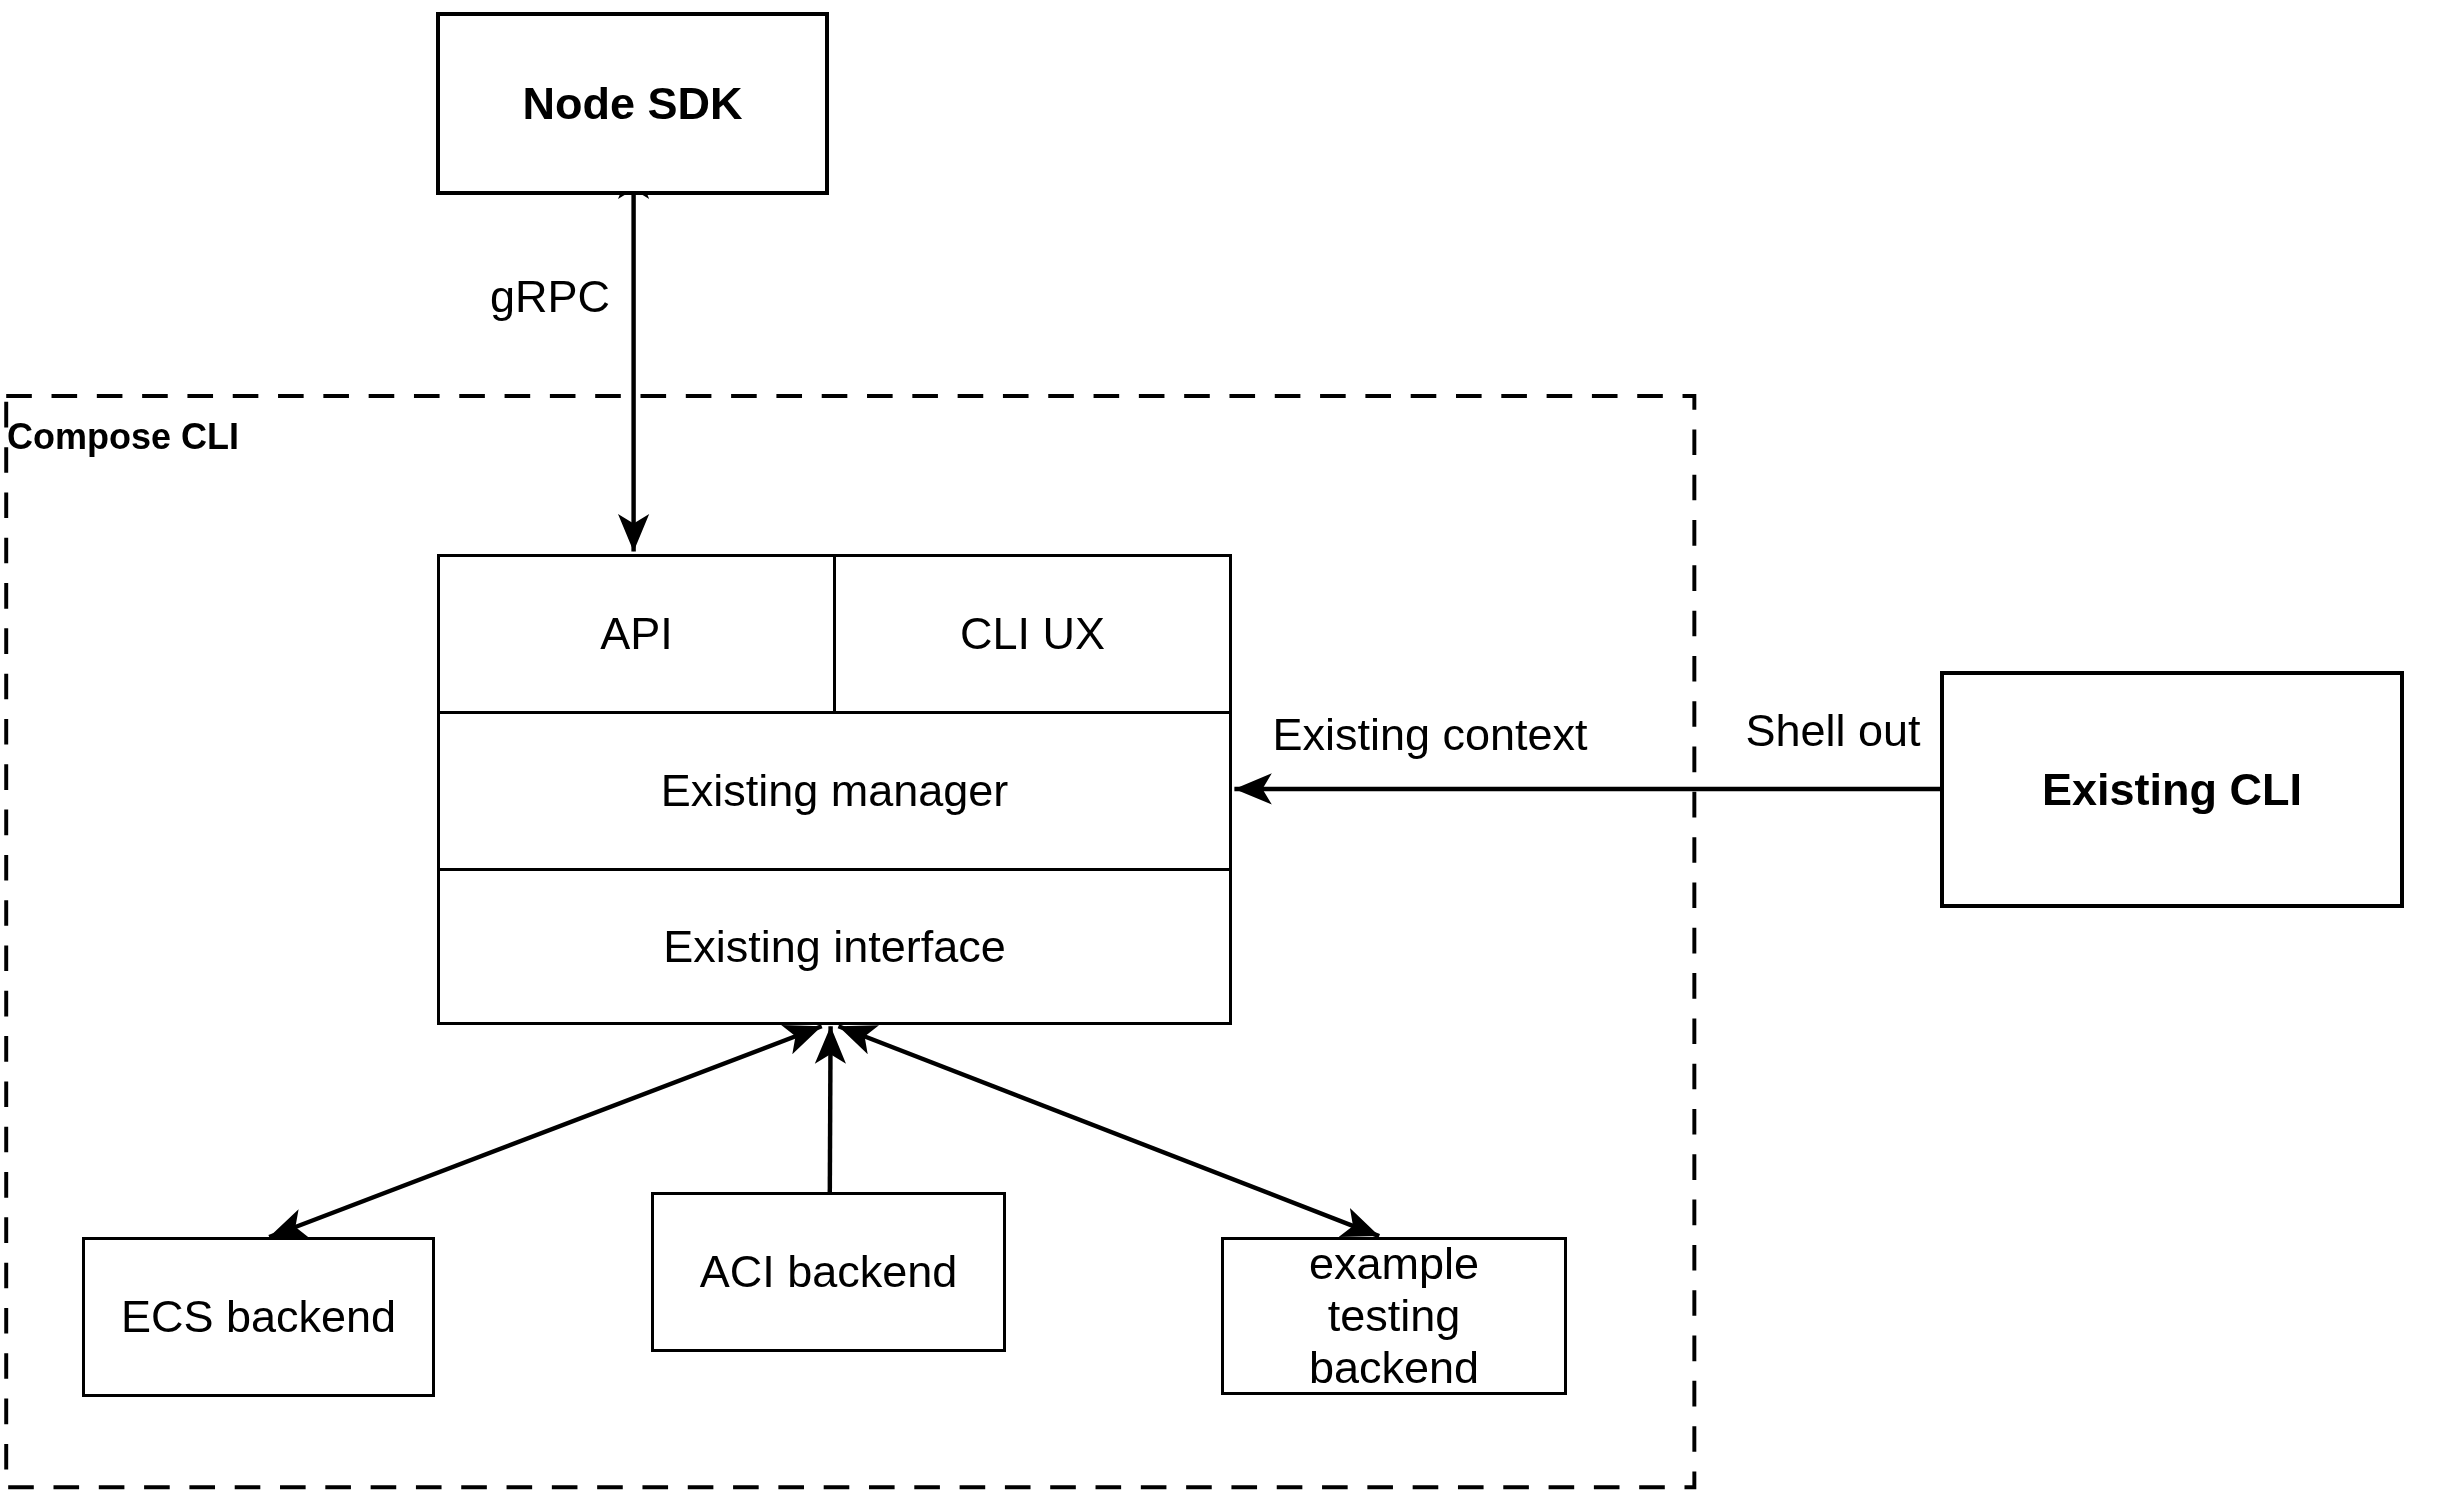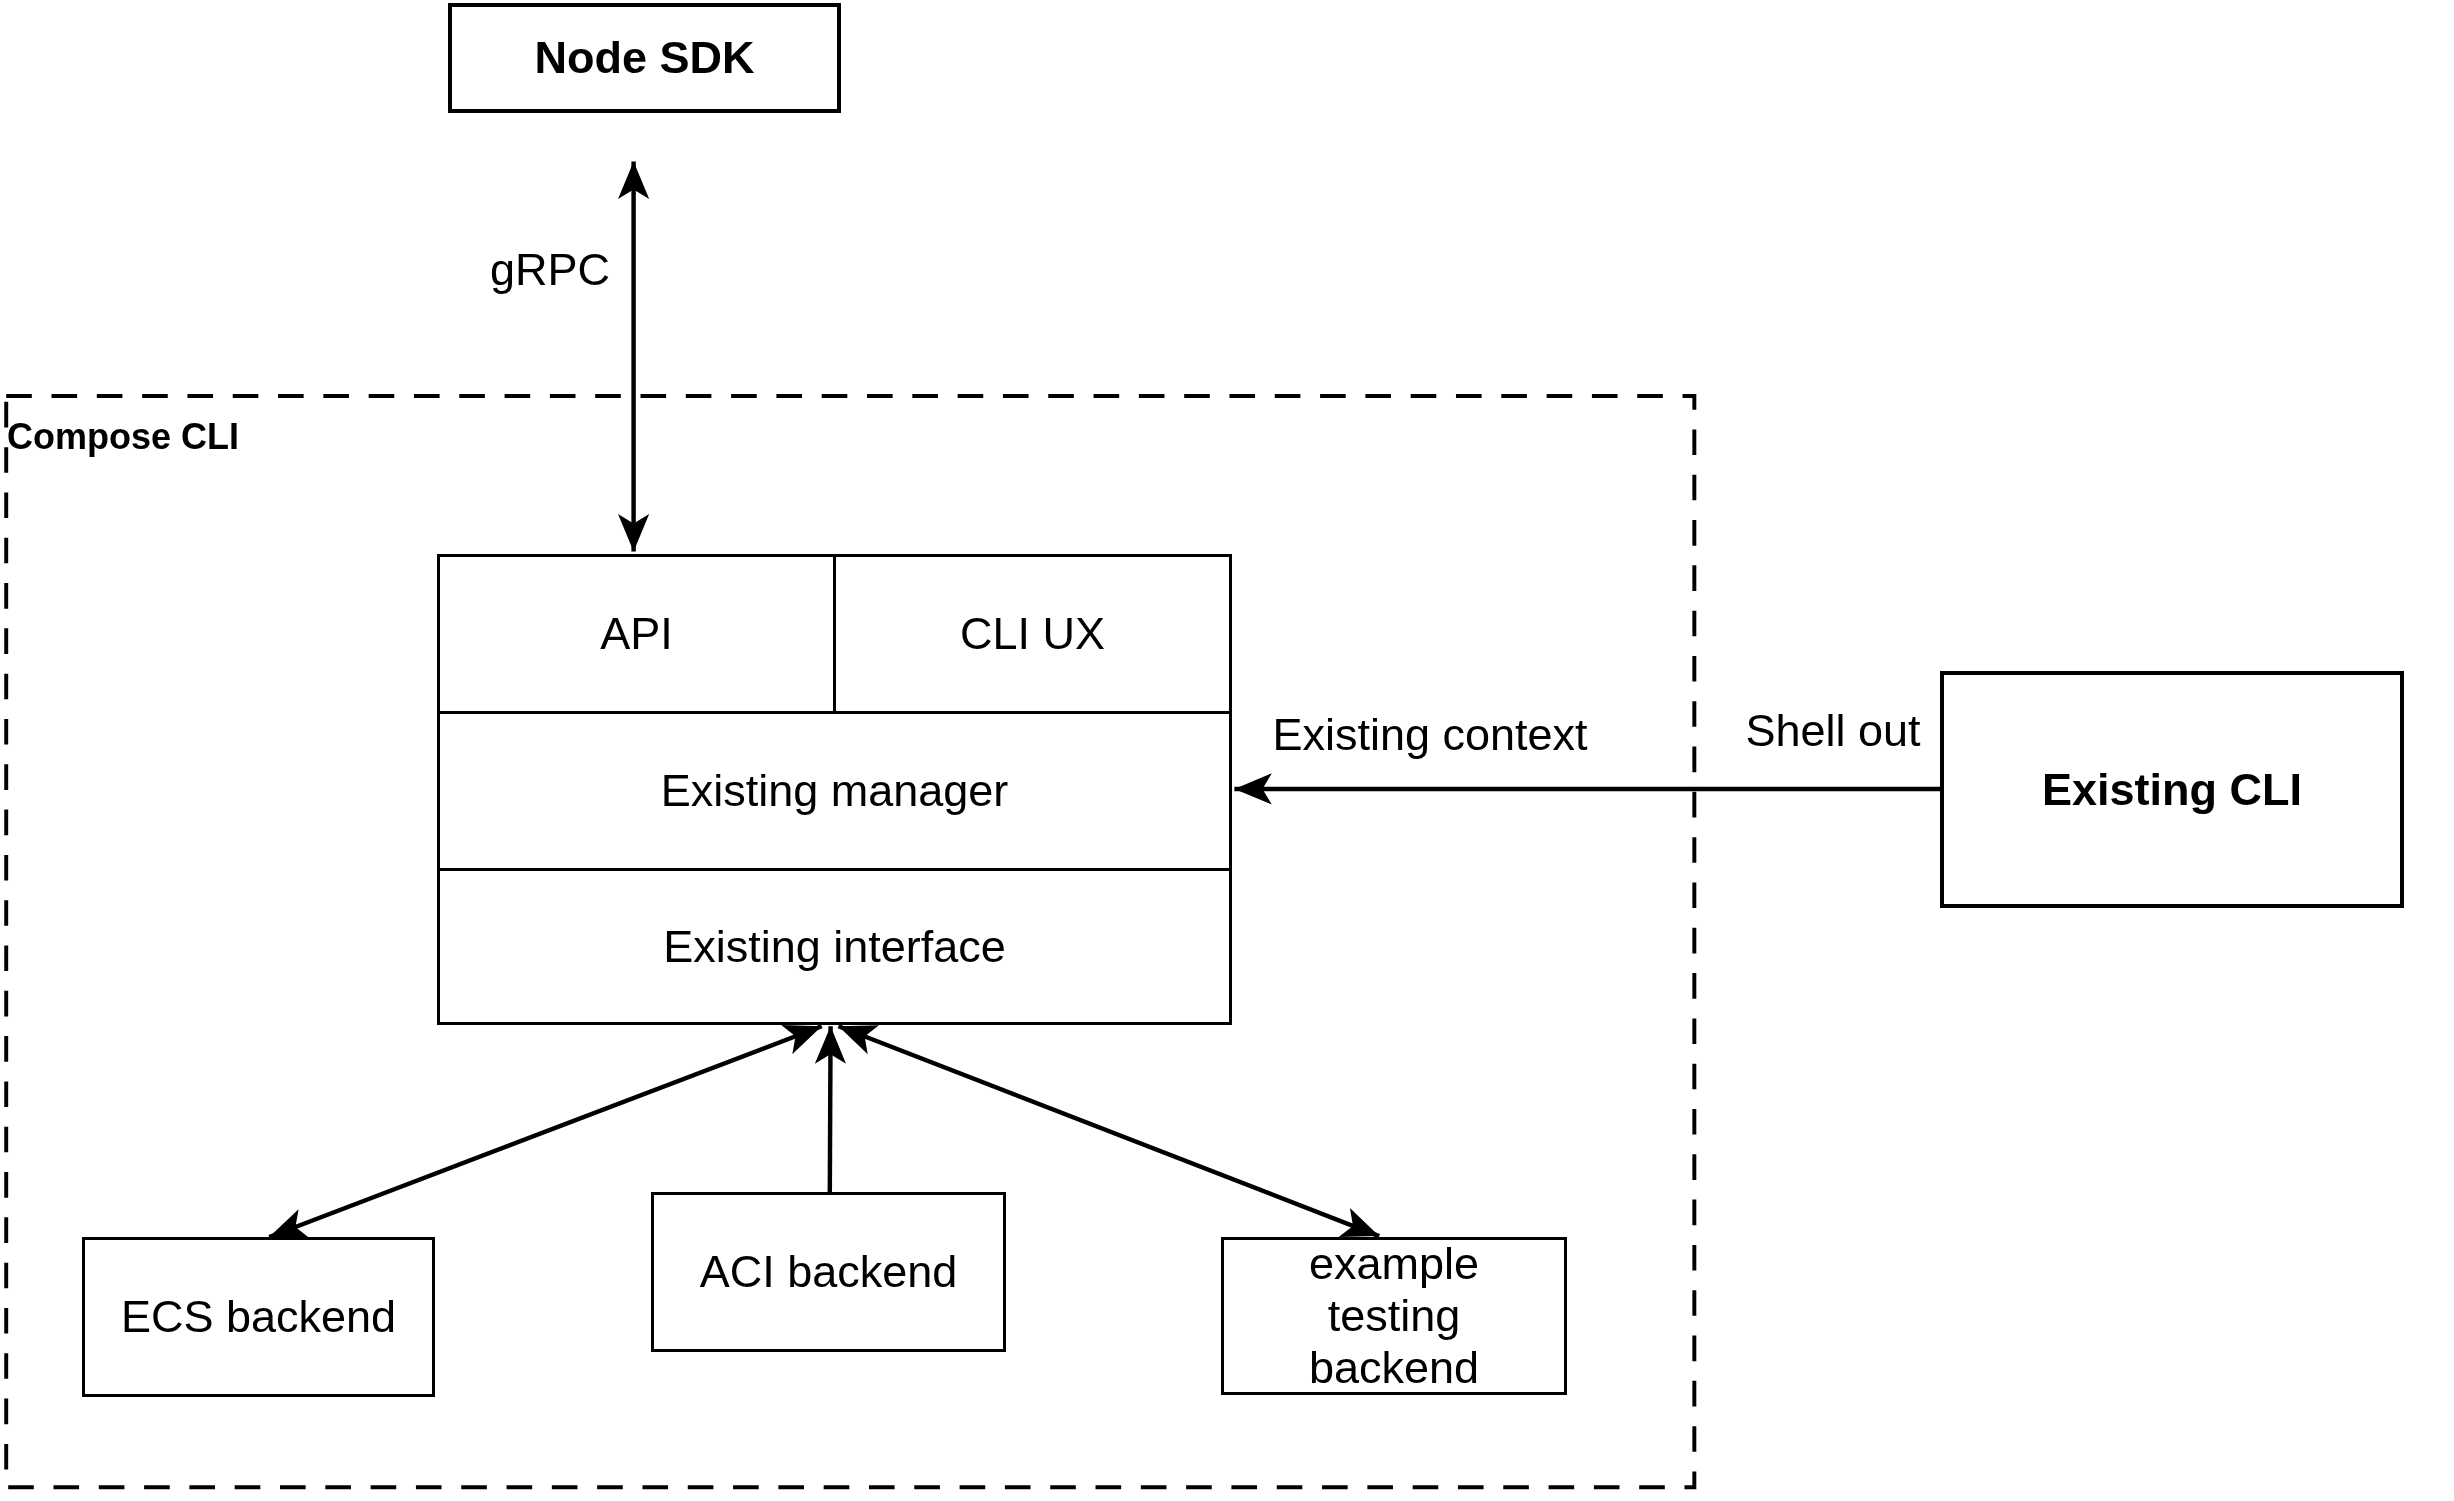--- a/index.html
+++ b/index.html
@@ -92,27 +92,27 @@
 
     <line x1="1253" y1="801" x2="2010" y2="801" stroke="#000000" stroke-width="4.5" marker-start="url(#arrowhead)" marker-end="url(#arrowhead)"></line>
 
     <line x1="834" y1="1042" x2="273" y2="1256" stroke="#000000" stroke-width="4.5" marker-start="url(#arrowhead)" marker-end="url(#arrowhead)"></line>
 
     <line x1="843" y1="1042" x2="842" y2="1254" stroke="#000000" stroke-width="4.5" marker-start="url(#arrowhead)" marker-end="url(#arrowhead)"></line>
 
     <line x1="851" y1="1042" x2="1400" y2="1255" stroke="#000000" stroke-width="4.5" marker-start="url(#arrowhead)" marker-end="url(#arrowhead)"></line>
   </svg>
 
-  <div class="node thick bold" style="left:436px; top:3px; width:393px; height:110px;margin-left:12px;">
+  <div class="node thick bold" style="left:436px; top:12px; width:393px; height:183px;">
     <span>Node SDK</span>
   </div>
 
   <div class="group-label">Compose CLI</div>
 
-  <div class="edge-label" style="left:550px; top:270px;">gRPC</div>
+  <div class="edge-label" style="left:550px; top:297px;">gRPC</div>
 
   <div class="stack">
     <div class="row-top">
       <div class="cell api">
         <span>API</span>
       </div>
       <div class="cell">
         <span>CLI UX</span>
       </div>
     </div>

